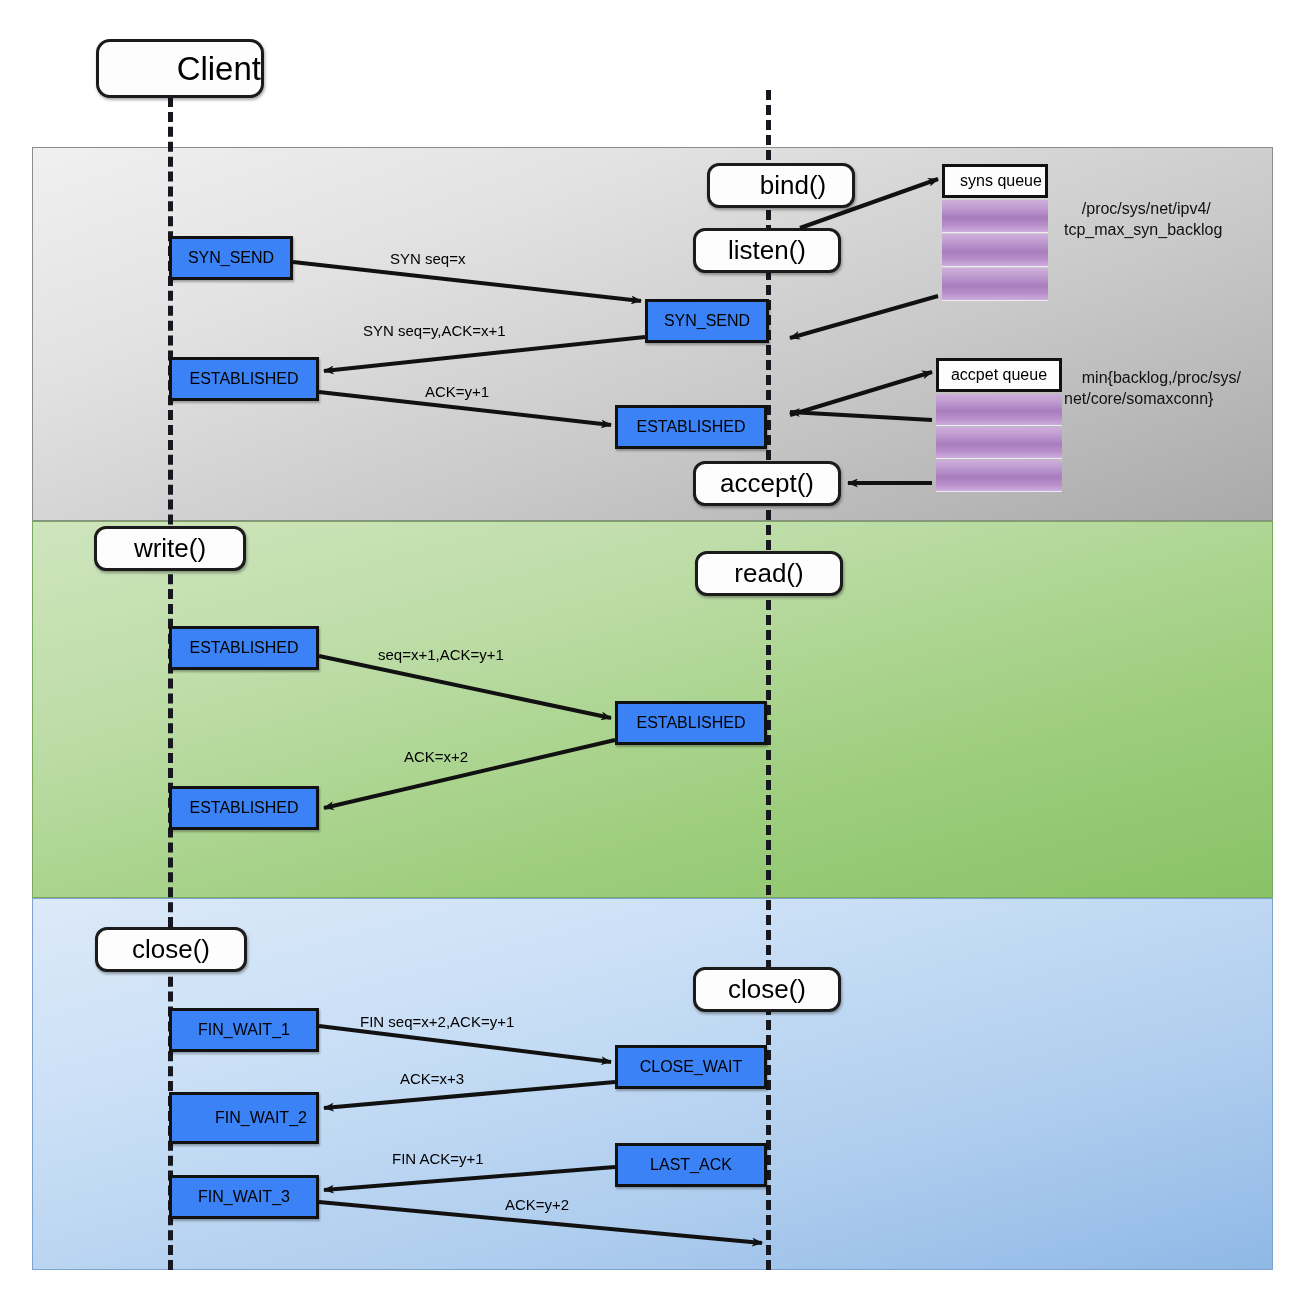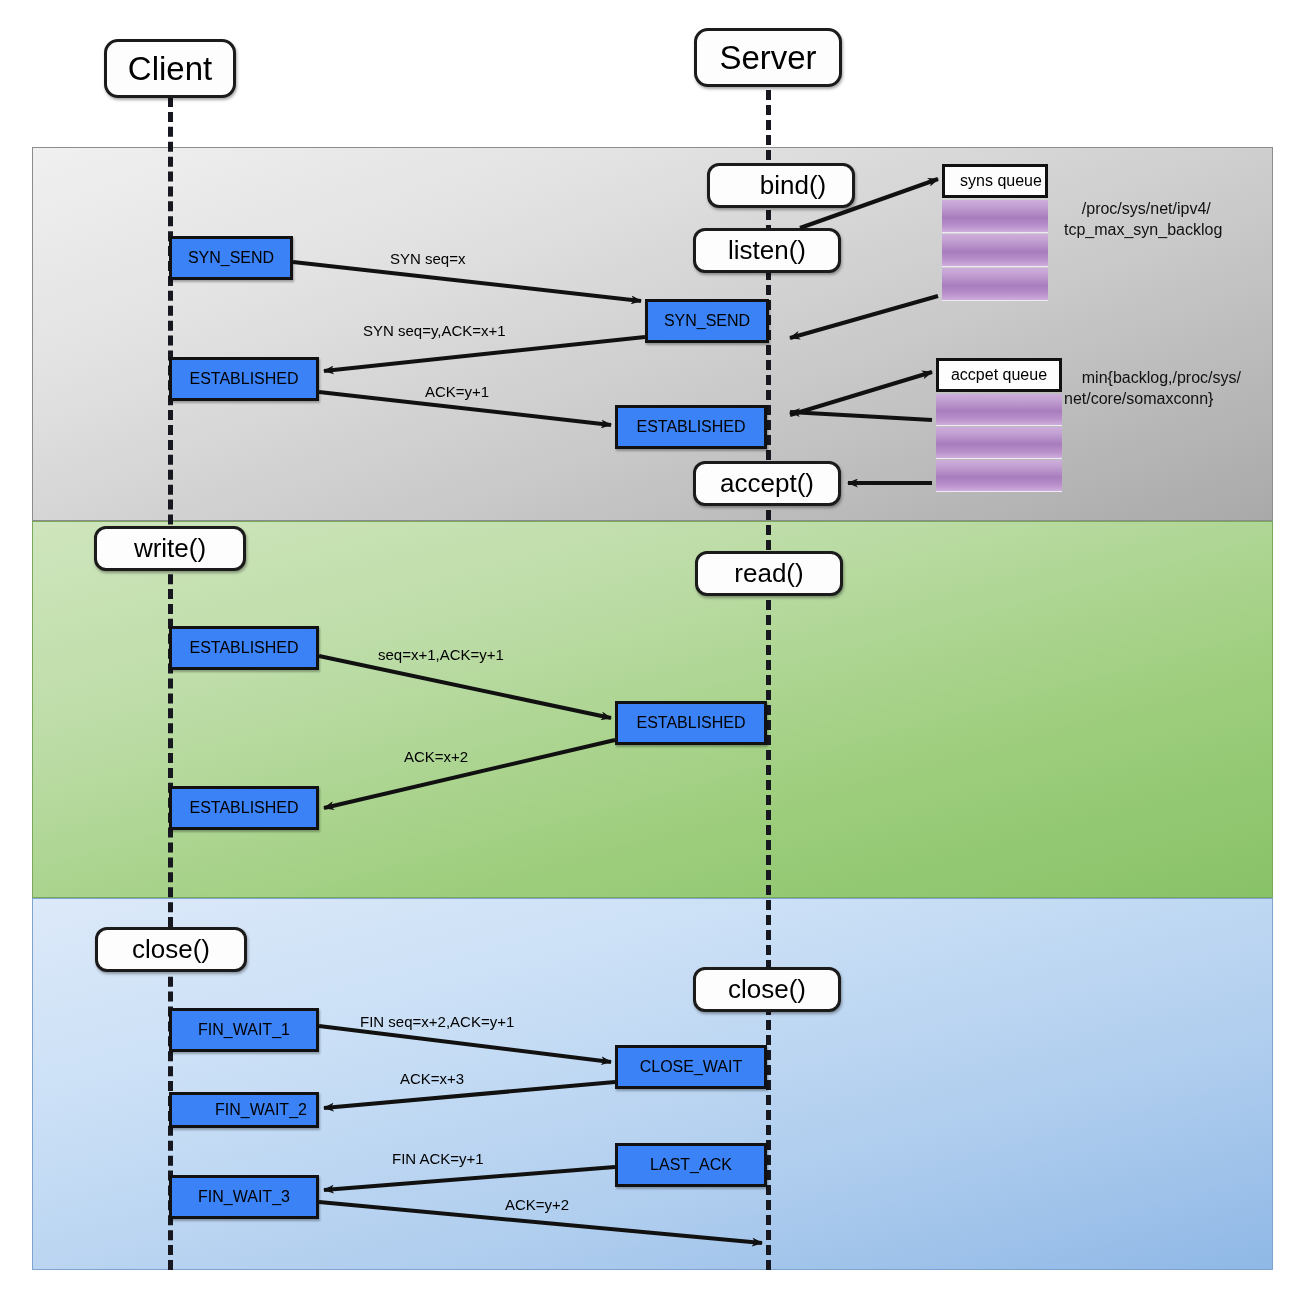--- a/index.html
+++ b/index.html
@@ -116,25 +116,22 @@
 
 <div id="canvas">
 
   <div class="band band-handshake"></div>
   <div class="band band-transfer"></div>
   <div class="band band-teardown"></div>
 
   <div class="lifeline" style="left:168px; top:97px; height:1173px;"></div>
   <div class="lifeline" style="left:766px; top:90px; height:1180px;"></div>
 
-  <div class="rbox actor" style="left:104px; top:39px; width:132px; height:59px;">
+  <div class="rbox actor" style="left:96px; top:39px; width:168px; height:59px;justify-content:flex-end;">
     <span>Client</span>
-  </div>
-  <div class="rbox actor" style="left:694px; top:28px; width:148px; height:59px;">
-    <span>Server</span>
   </div>
 
   <div class="rbox call" style="left:707px; top:163px; width:148px; height:45px;padding-left:24px;">
     <span>bind()</span>
   </div>
   <div class="rbox call" style="left:693px; top:228px; width:148px; height:45px;">
     <span>listen()</span>
   </div>
   <div class="rbox call" style="left:693px; top:461px; width:148px; height:45px;">
     <span>accept()</span>
@@ -221,21 +218,21 @@
   <div class="rbox call" style="left:693px; top:967px; width:148px; height:45px;">
     <span>close()</span>
   </div>
 
   <div class="sbox" style="left:169px; top:1008px; width:150px; height:44px;">
     <span>FIN_WAIT_1</span>
   </div>
   <div class="sbox" style="left:615px; top:1045px; width:152px; height:44px;">
     <span>CLOSE_WAIT</span>
   </div>
-  <div class="sbox" style="left:169px; top:1092px; width:150px; height:36px;padding-left:34px;">
+  <div class="sbox" style="left:169px; top:1092px; width:150px; height:52px;padding-left:34px;">
     <span>FIN_WAIT_2</span>
   </div>
   <div class="sbox" style="left:615px; top:1143px; width:152px; height:44px;">
     <span>LAST_ACK</span>
   </div>
   <div class="sbox" style="left:169px; top:1175px; width:150px; height:44px;">
     <span>FIN_WAIT_3</span>
   </div>
 
   <div class="alabel" style="left:360px; top:1013px;">

